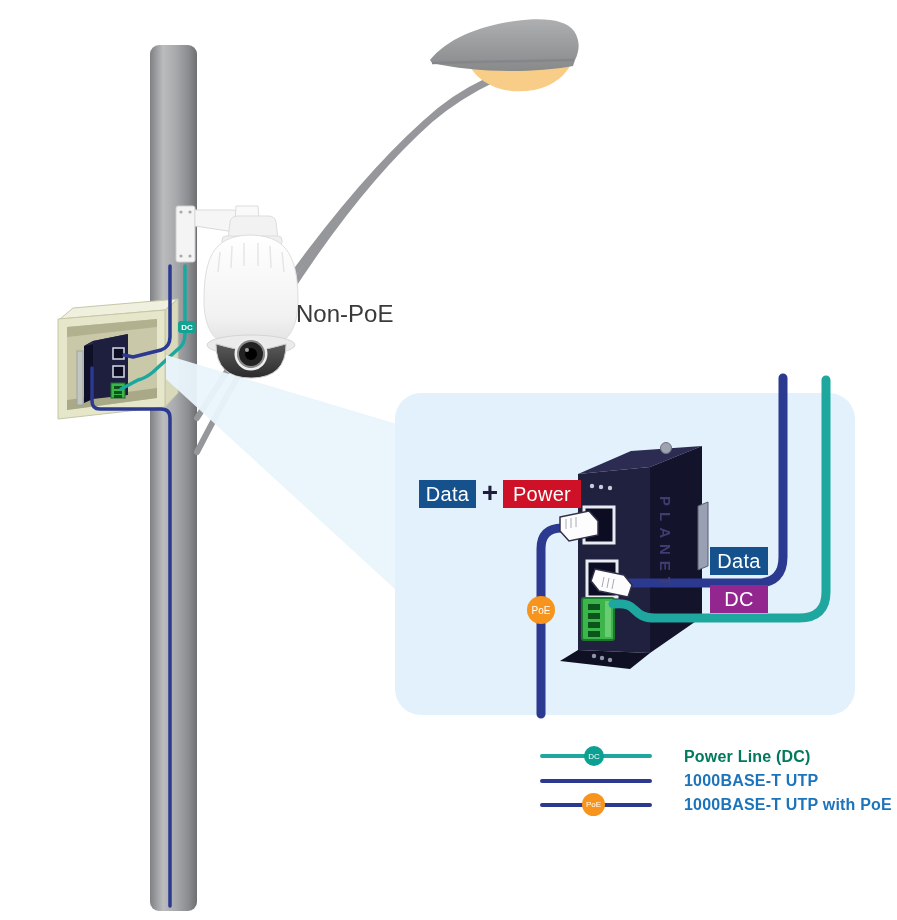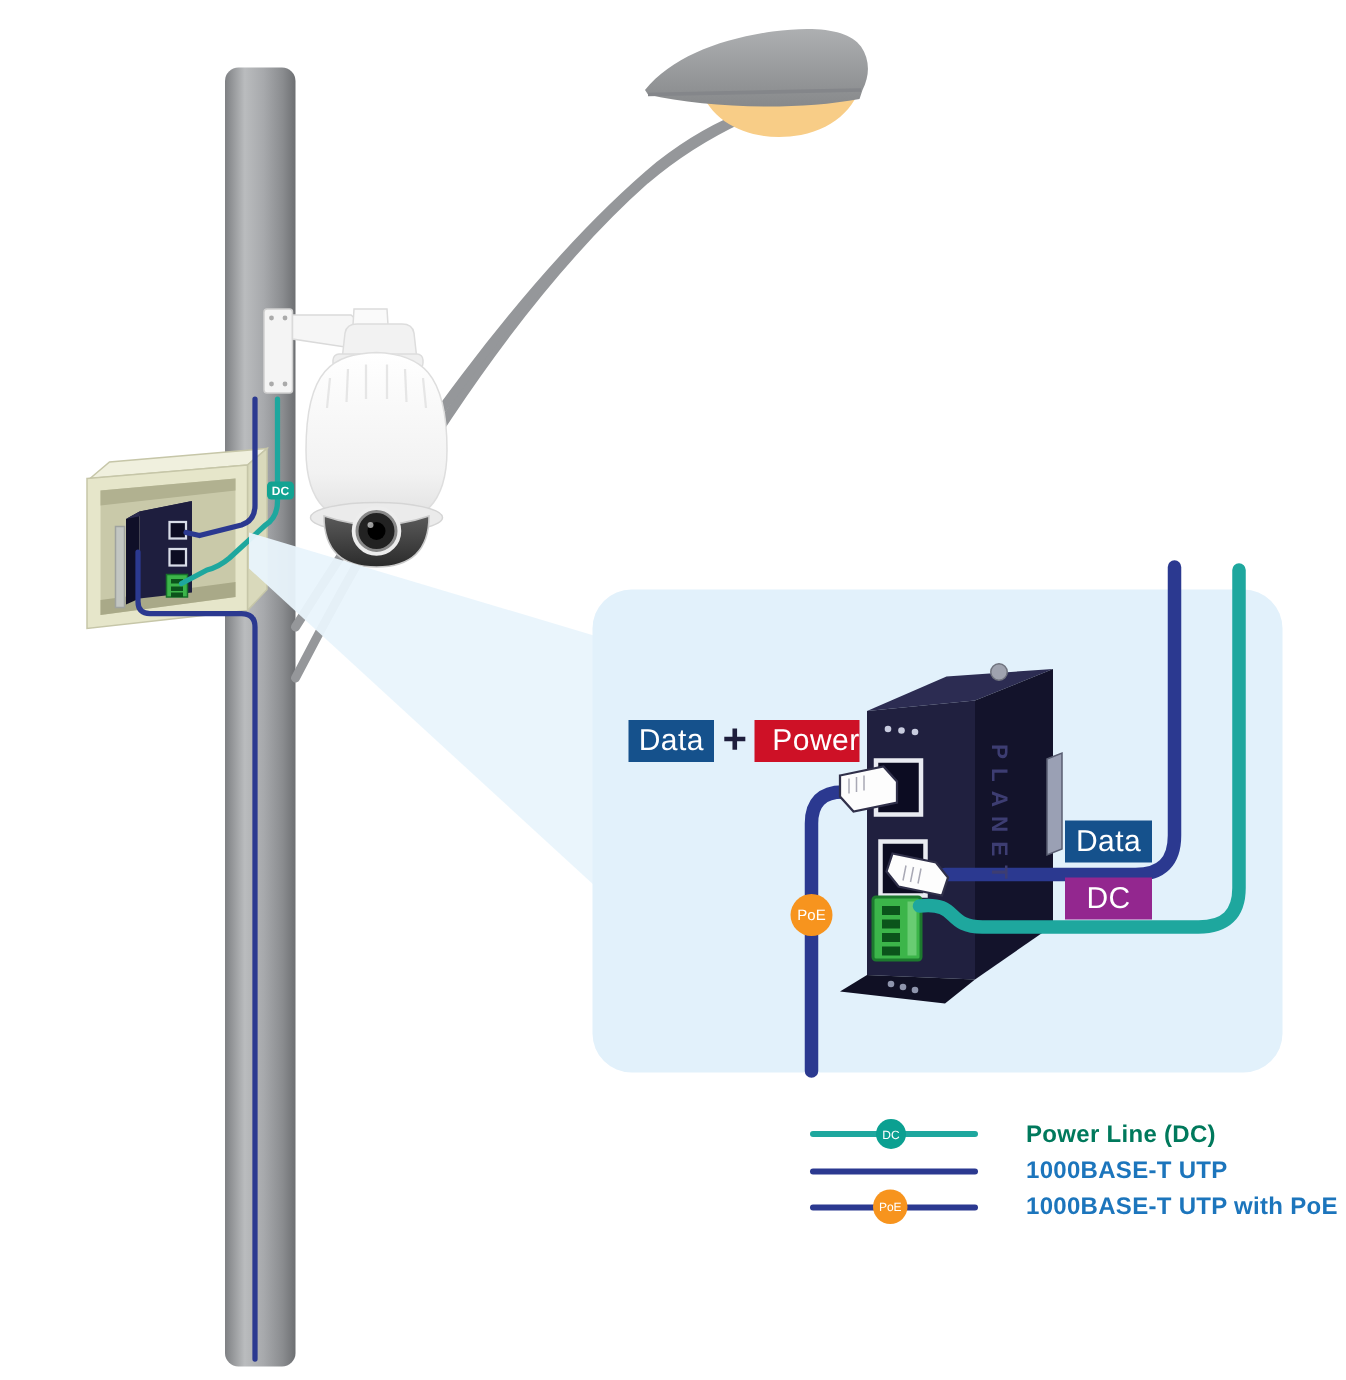--- a/index.html
+++ b/index.html
@@ -5,21 +5,21 @@
   html,body{margin:0;padding:0;background:#fff;}
   .stage{position:relative;width:897px;height:920px;background:#fff;overflow:hidden;
          font-family:"Liberation Sans",sans-serif;}
   .stage svg{position:absolute;left:0;top:0;}
   .abs{position:absolute;}
   .badge{position:absolute;display:flex;align-items:center;justify-content:center;
          color:#fff;font-weight:normal;font-size:20px;letter-spacing:.3px;}
   #badge-data{left:419px;top:480px;width:57px;height:28px;background:#15518C;}
   #plus-sign{left:476px;top:477px;width:28px;height:32px;background:none;color:#1E1E3C;
              font-size:28px;font-weight:bold;}
-  #badge-power{left:503px;top:480px;width:58px;height:28px;background:#CE1126;padding-left:12px;}
+  #badge-power{left:503px;top:480px;width:78px;height:28px;background:#CE1126;}
   #badge-data-out{left:710px;top:547px;width:58px;height:28px;background:#15518C;}
   #badge-dc-out{left:710px;top:585px;width:58px;height:28px;background:#93278F;}
   .circle-badge{position:absolute;border-radius:50%;display:flex;align-items:center;
                 justify-content:center;color:#fff;font-weight:normal;}
   #poe-circle{left:527px;top:596px;width:28px;height:28px;background:#F7941E;font-size:10px;}
   #dc-pole{left:178px;top:321px;width:18px;height:12px;border-radius:3px;background:#12A392;
            color:#fff;font-size:8px;font-weight:bold;display:flex;align-items:center;
            justify-content:center;}
   #camera-label{left:296px;top:299px;font-size:24px;line-height:29px;color:#3A3A3A;}
   #planet-text{left:674px;top:496px;transform:rotate(90deg);transform-origin:0 0;
@@ -170,20 +170,21 @@
     <polygon points="560,517 589,511 598,521 598,535 569,541 560,531" fill="#FDFDFD" stroke="#30304A" stroke-width="1.5"></polygon>
     <path d="M566,519 L566,529 M571,518 L571,528 M576,517 L576,527" stroke="#A9A9B5" stroke-width="1" fill="none"></path>
   </g>
   <g>
     <polygon points="595,569 624,575 632,585 628,597 599,591 591,581" fill="#FDFDFD" stroke="#30304A" stroke-width="1.5"></polygon>
     <path d="M604,577 L602,587 M609,578 L607,588 M614,579 L612,589" stroke="#A9A9B5" stroke-width="1" fill="none"></path>
   </g>
 </svg>
 
 <div id="camera-label" class="abs">
+  <div>Non-PoE</div>
 </div>
 
 <div id="dc-pole" class="abs">DC</div>
 
 <div id="badge-data" class="badge">Data</div>
 <div id="plus-sign" class="badge">+</div>
 <div id="badge-power" class="badge">Power</div>
 <div id="badge-data-out" class="badge">Data</div>
 <div id="badge-dc-out" class="badge">DC</div>
 <div id="poe-circle" class="circle-badge">PoE</div>

